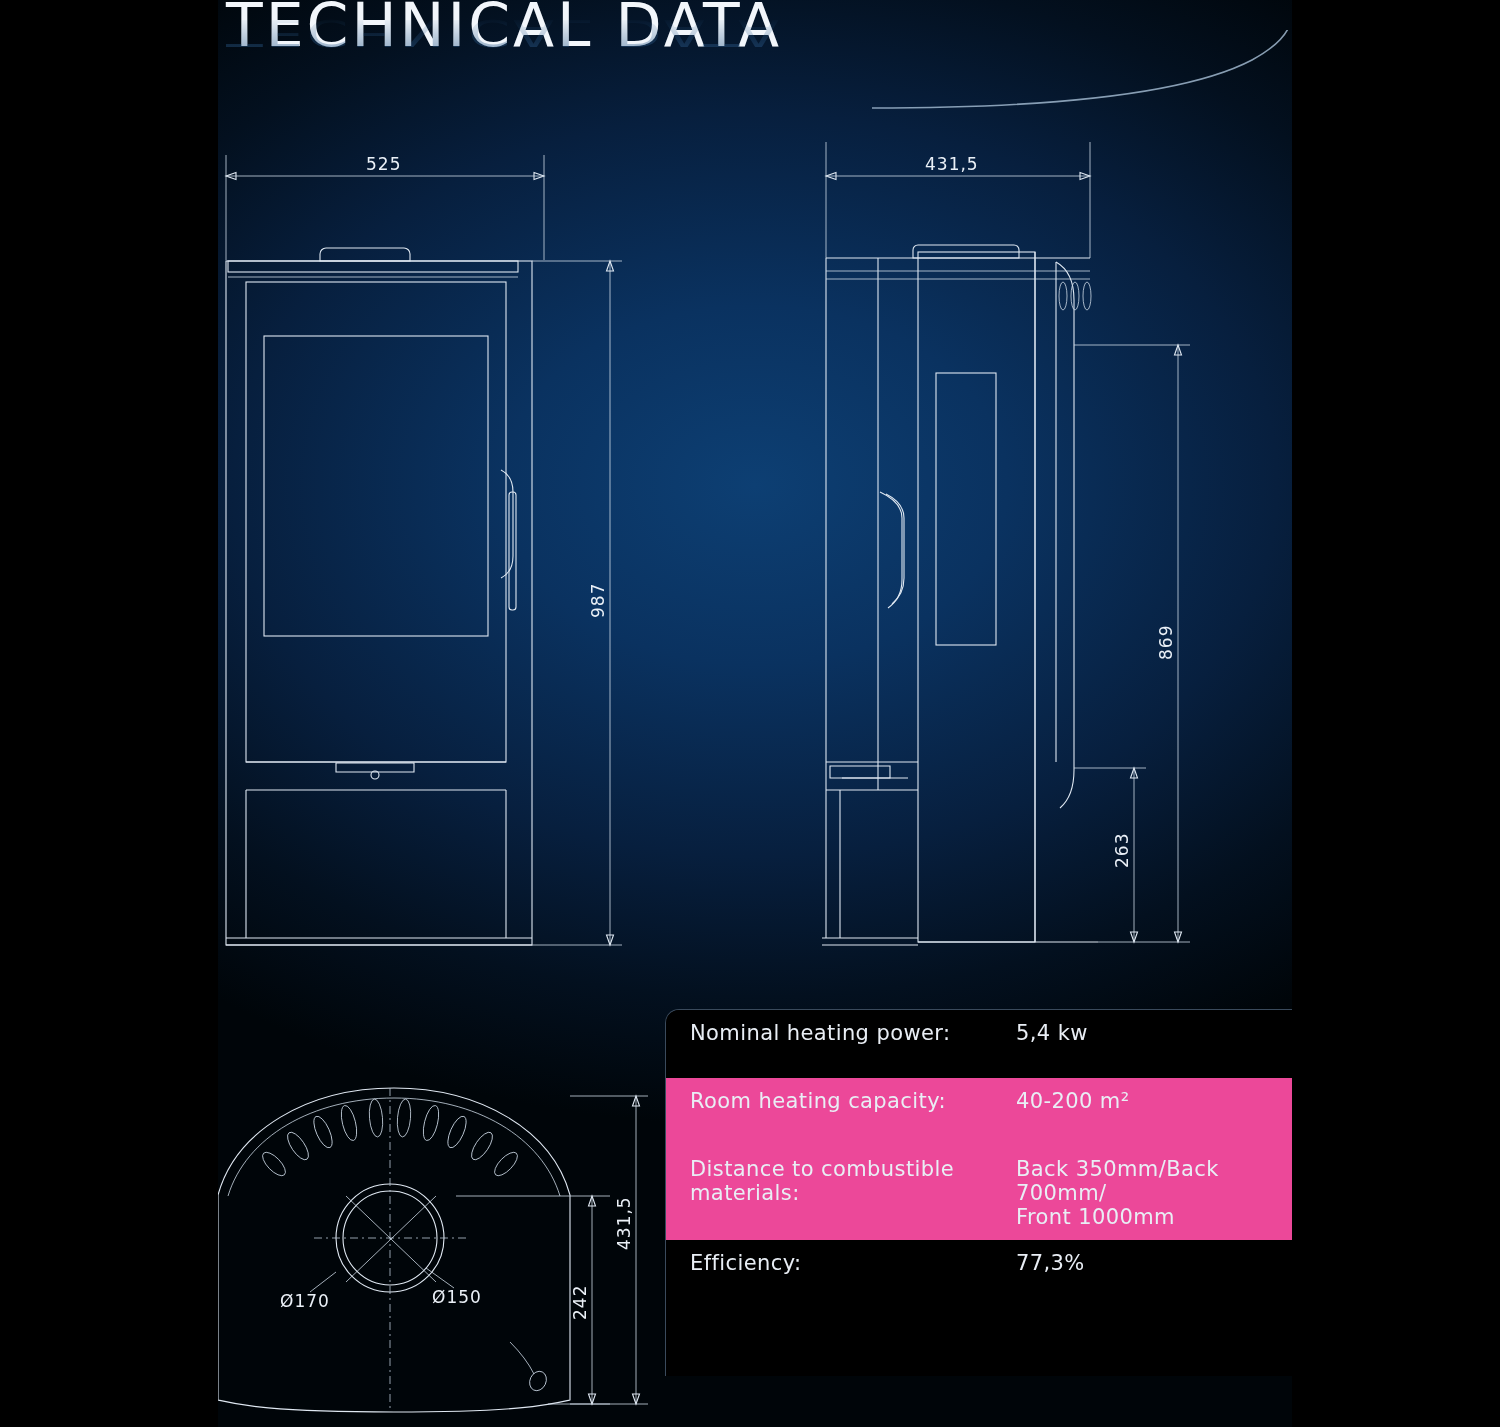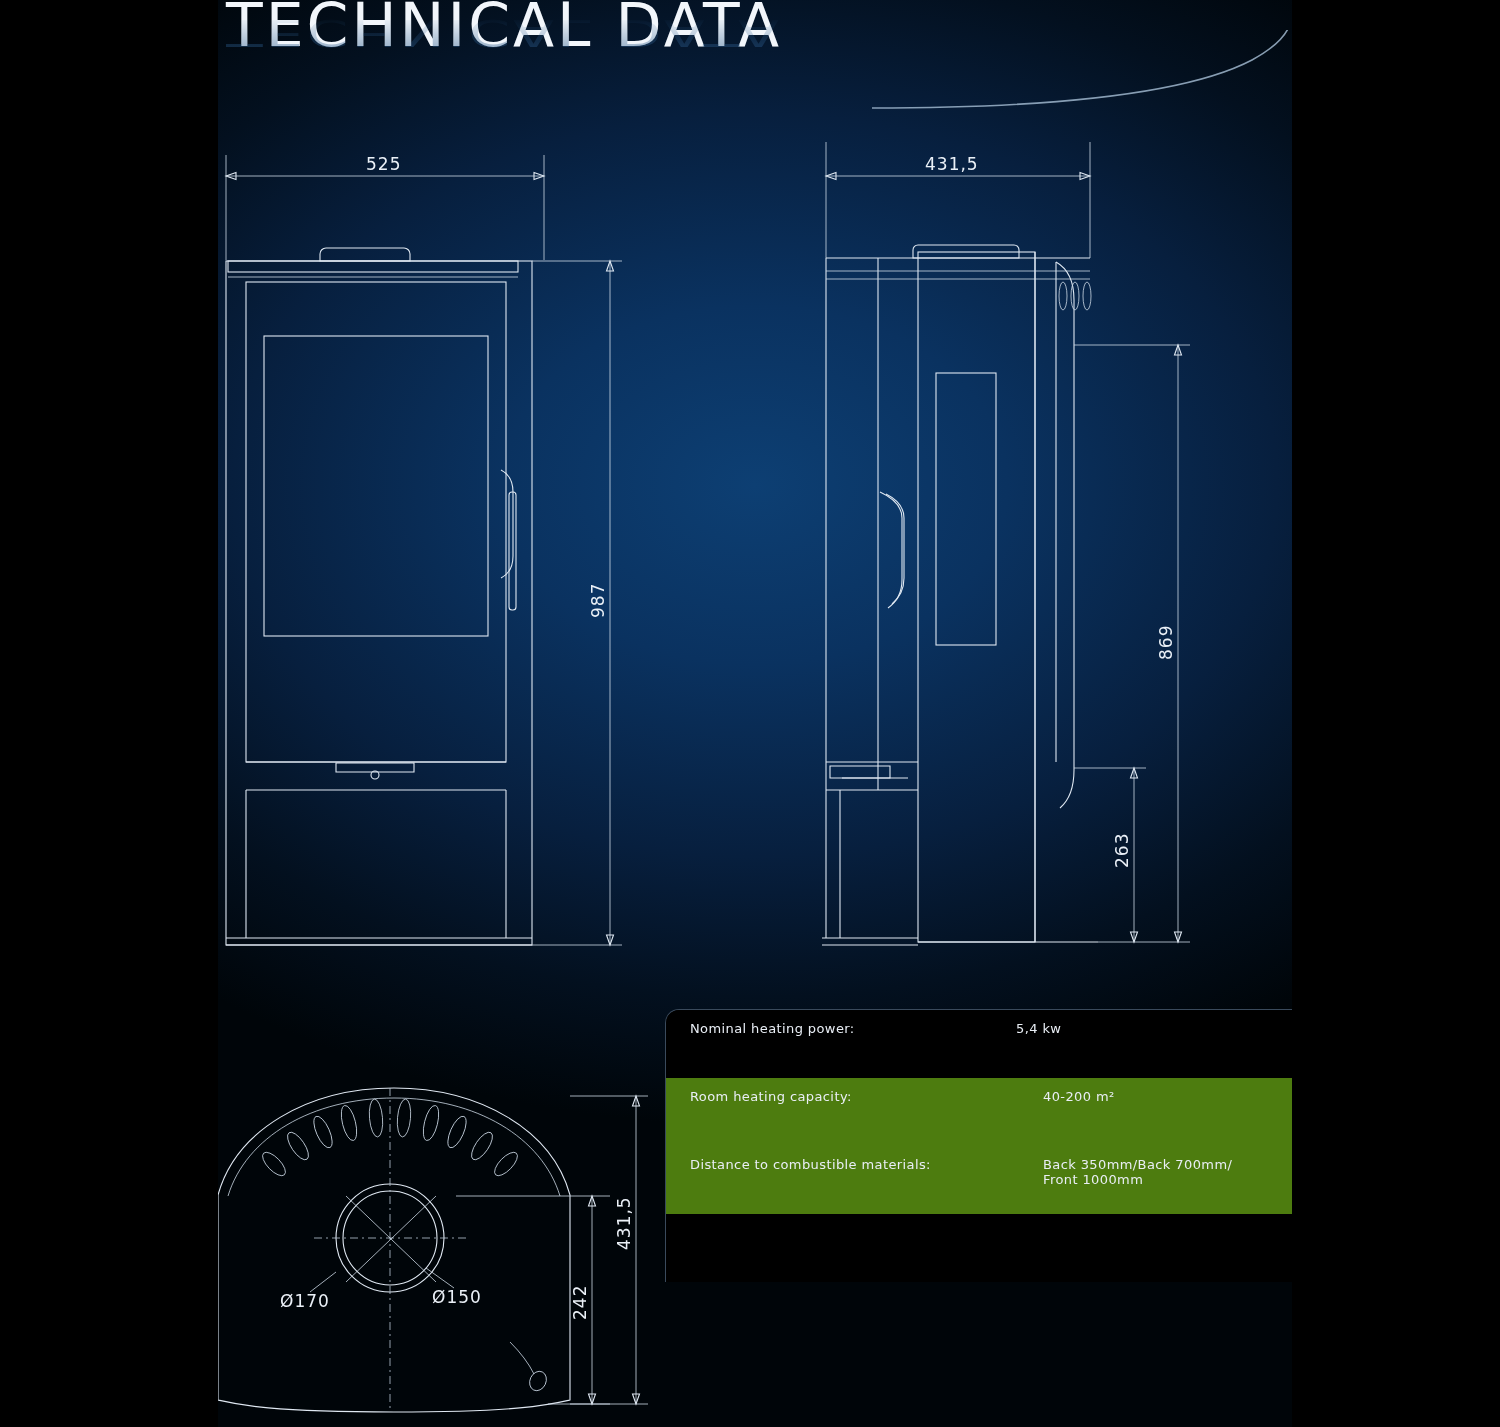--- a/index.html
+++ b/index.html
@@ -90,26 +90,26 @@
     background: #0a0a0a;
     border-top: 1px solid #3a4a5c;
     border-left: 1px solid #3a4a5c;
   }
   .spec-row {
     display: flex;
     align-items: flex-start;
     min-height: 46px;
     padding: 11px 0 11px 0;
     font-family: "DejaVu Sans", sans-serif;
-    font-size: 13px;
+    font-size: 21px;
     color: #e9eef5;
     letter-spacing: .4px;
   }
   .spec-row.dark { background: #000000; }
-  .spec-row.blue { background: #4d7c0f; gap: 27px; }
+  .spec-row.blue { background: #ec4899; }
   .spec-row .k {
     flex: 0 0 350px;
     padding-left: 24px;
     box-sizing: border-box;
   }
   .spec-row .v {
     flex: 1 1 auto;
     padding-right: 14px;
   }
   .spec-row .v .l2 { display: block; margin-top: 0; }
@@ -299,20 +299,24 @@
 
 
       <div class="spec-row blue">
         <div class="k">Distance to combustible materials:</div>
         <div class="v">
           <span>Back 350mm/Back 700mm/</span>
           <span class="l2">Front 1000mm</span>
         </div>
       </div>
 
+      <div class="spec-row dark">
+        <div class="k">Efficiency:</div>
+        <div class="v">77,3%</div>
+      </div>
 
 
       <div class="spec-row dark">
         
         
       </div>
 
     </div>
 
   </div>

